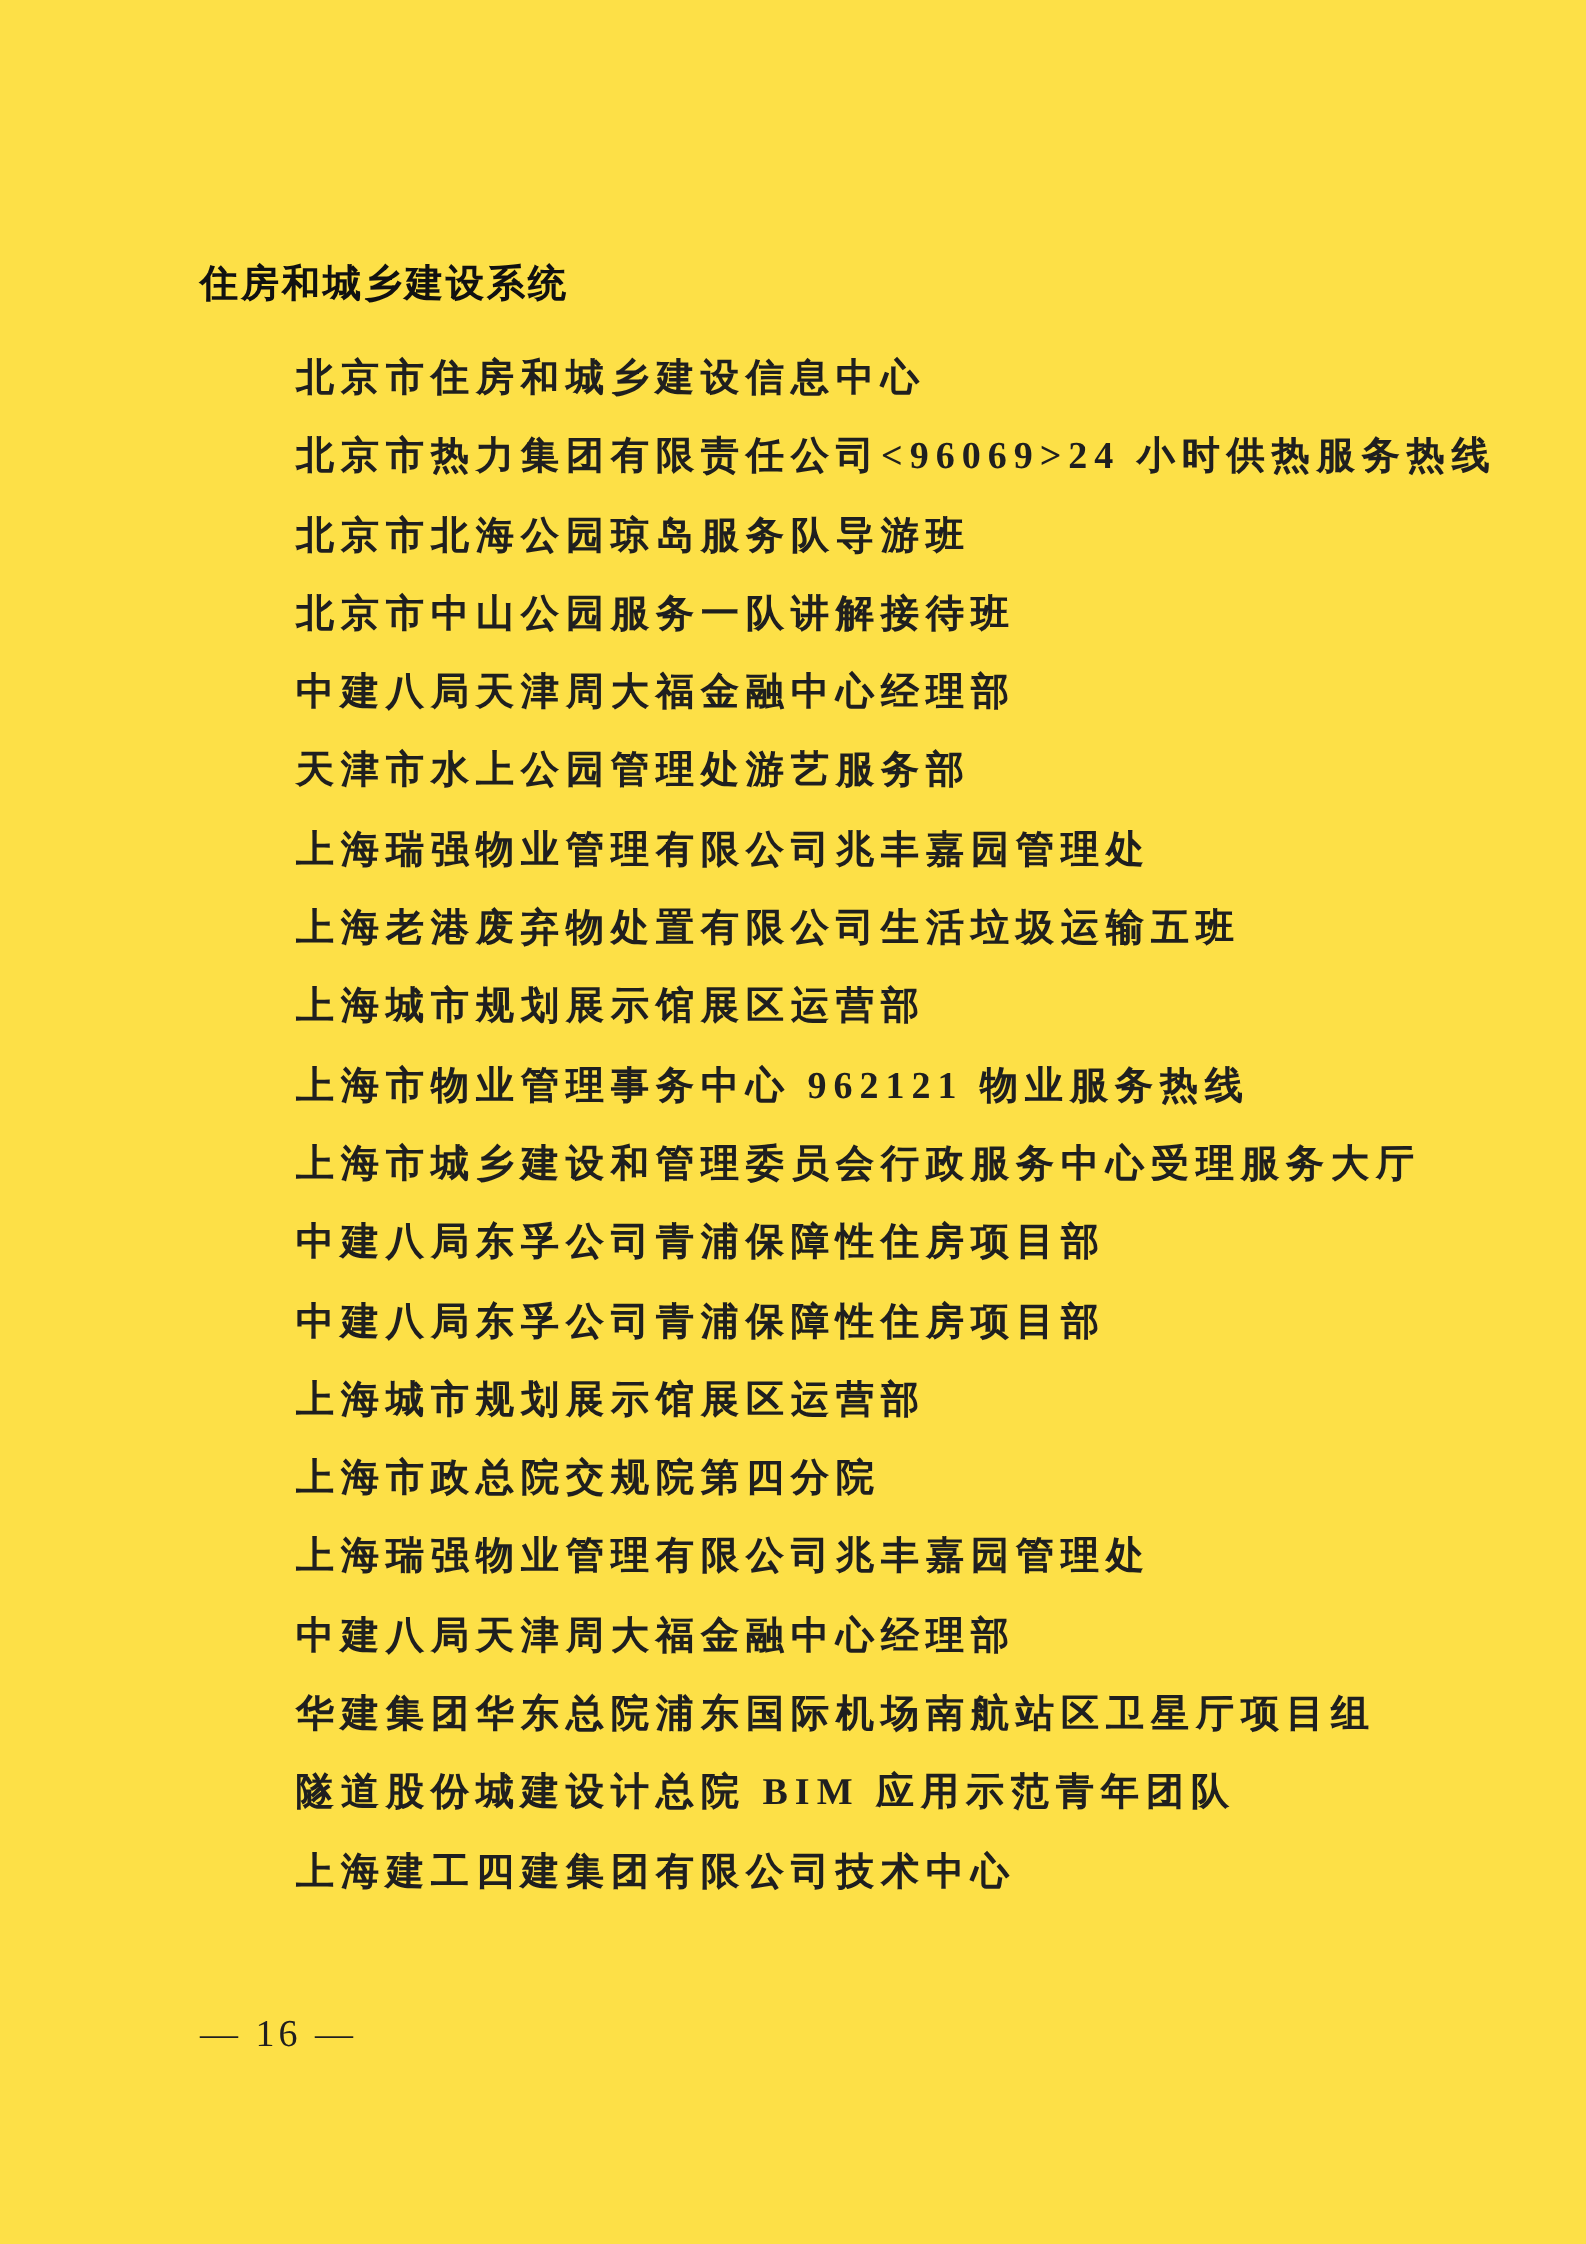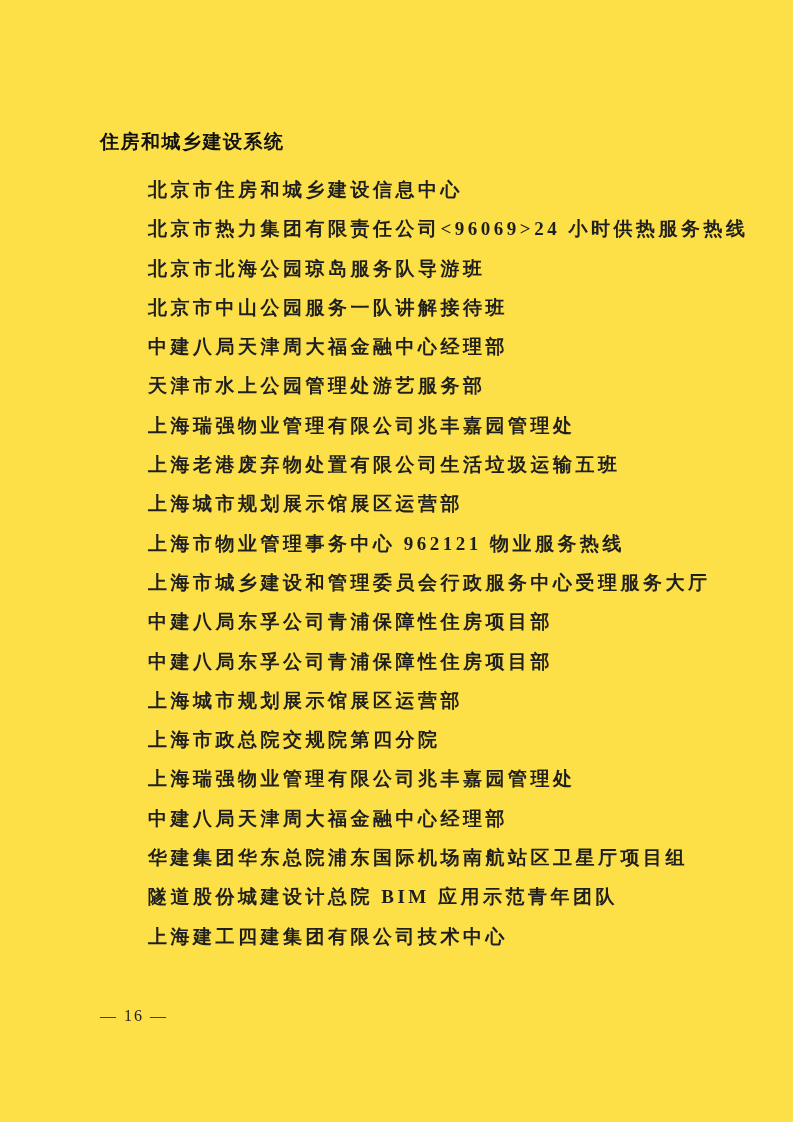--- a/index.html
+++ b/index.html
@@ -46,21 +46,21 @@
     font-size: 19px;
     letter-spacing: 3.5px;
     white-space: nowrap;
     color: #1f1f1f;
     font-weight: bold;
   }
   .page-footer {
     position: absolute;
     left: 100px;
     top: 1007px;
-    font-size: 16px;
+    font-size: 19px;
     letter-spacing: 2px;
     color: #1f1f1f;
     white-space: nowrap;
   }
 </style>
 </head>
 <body>
 
 <div class="page">
   <h1 class="heading">住房和城乡建设系统</h1>

